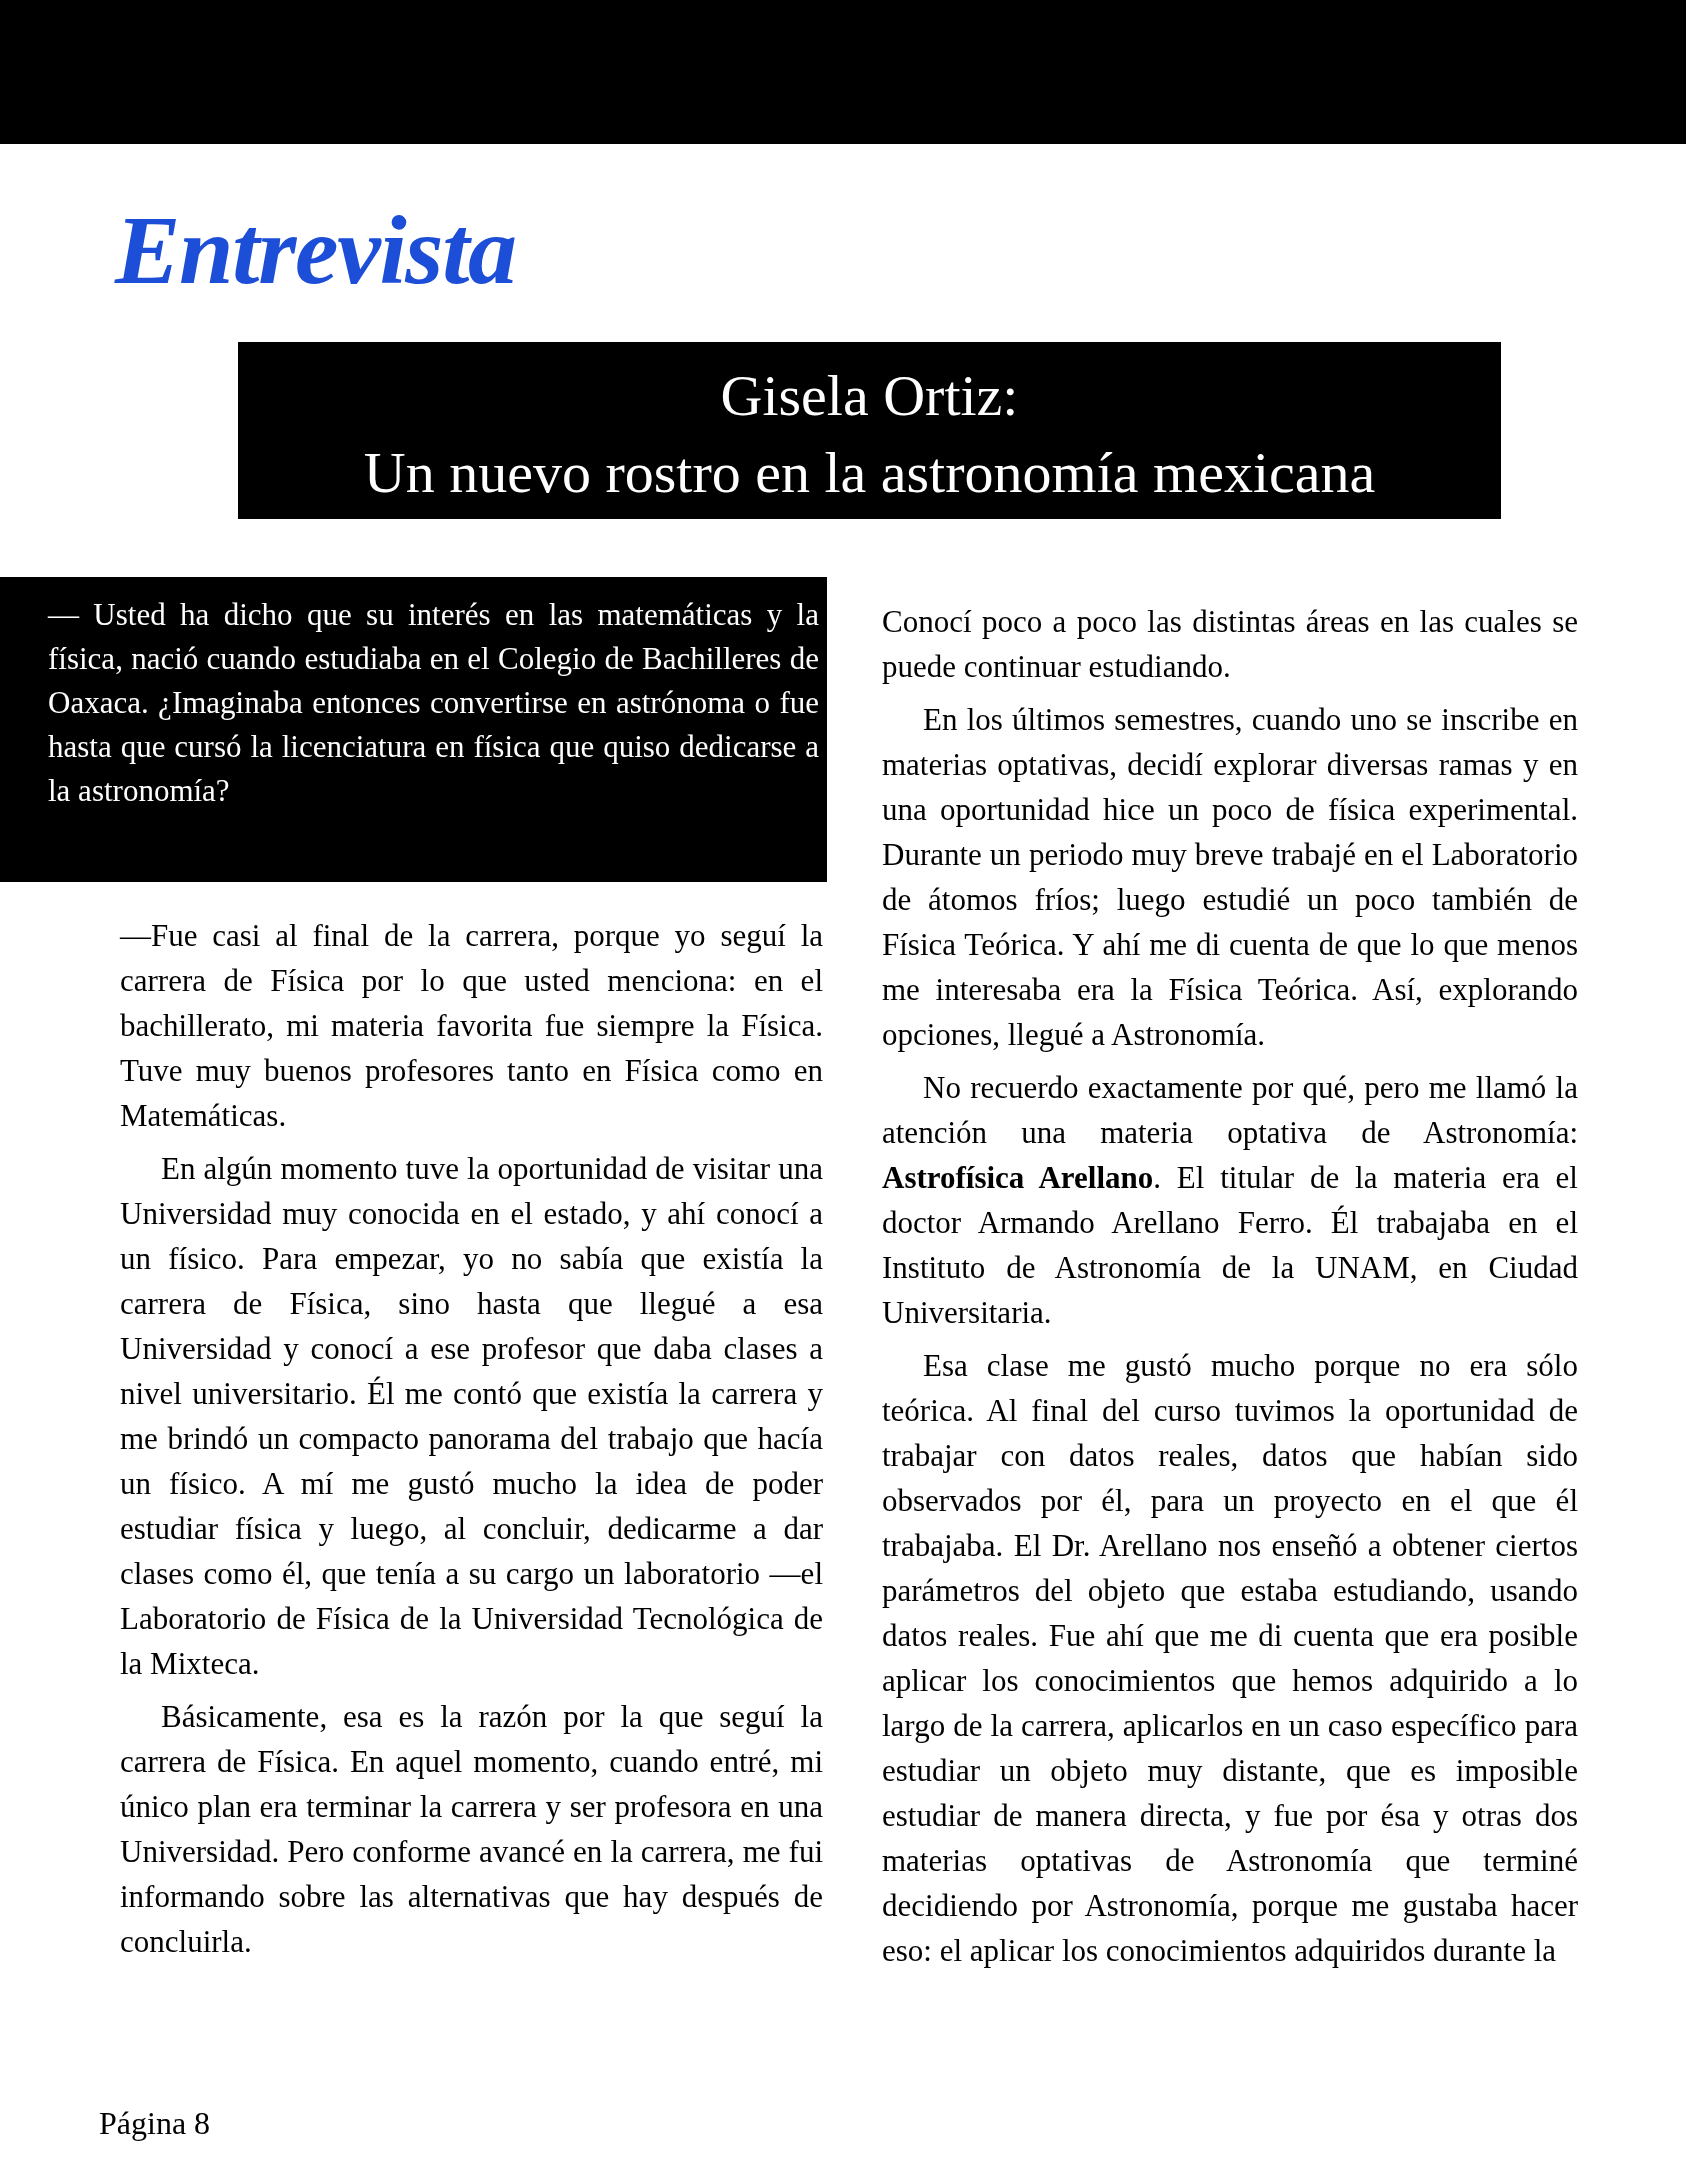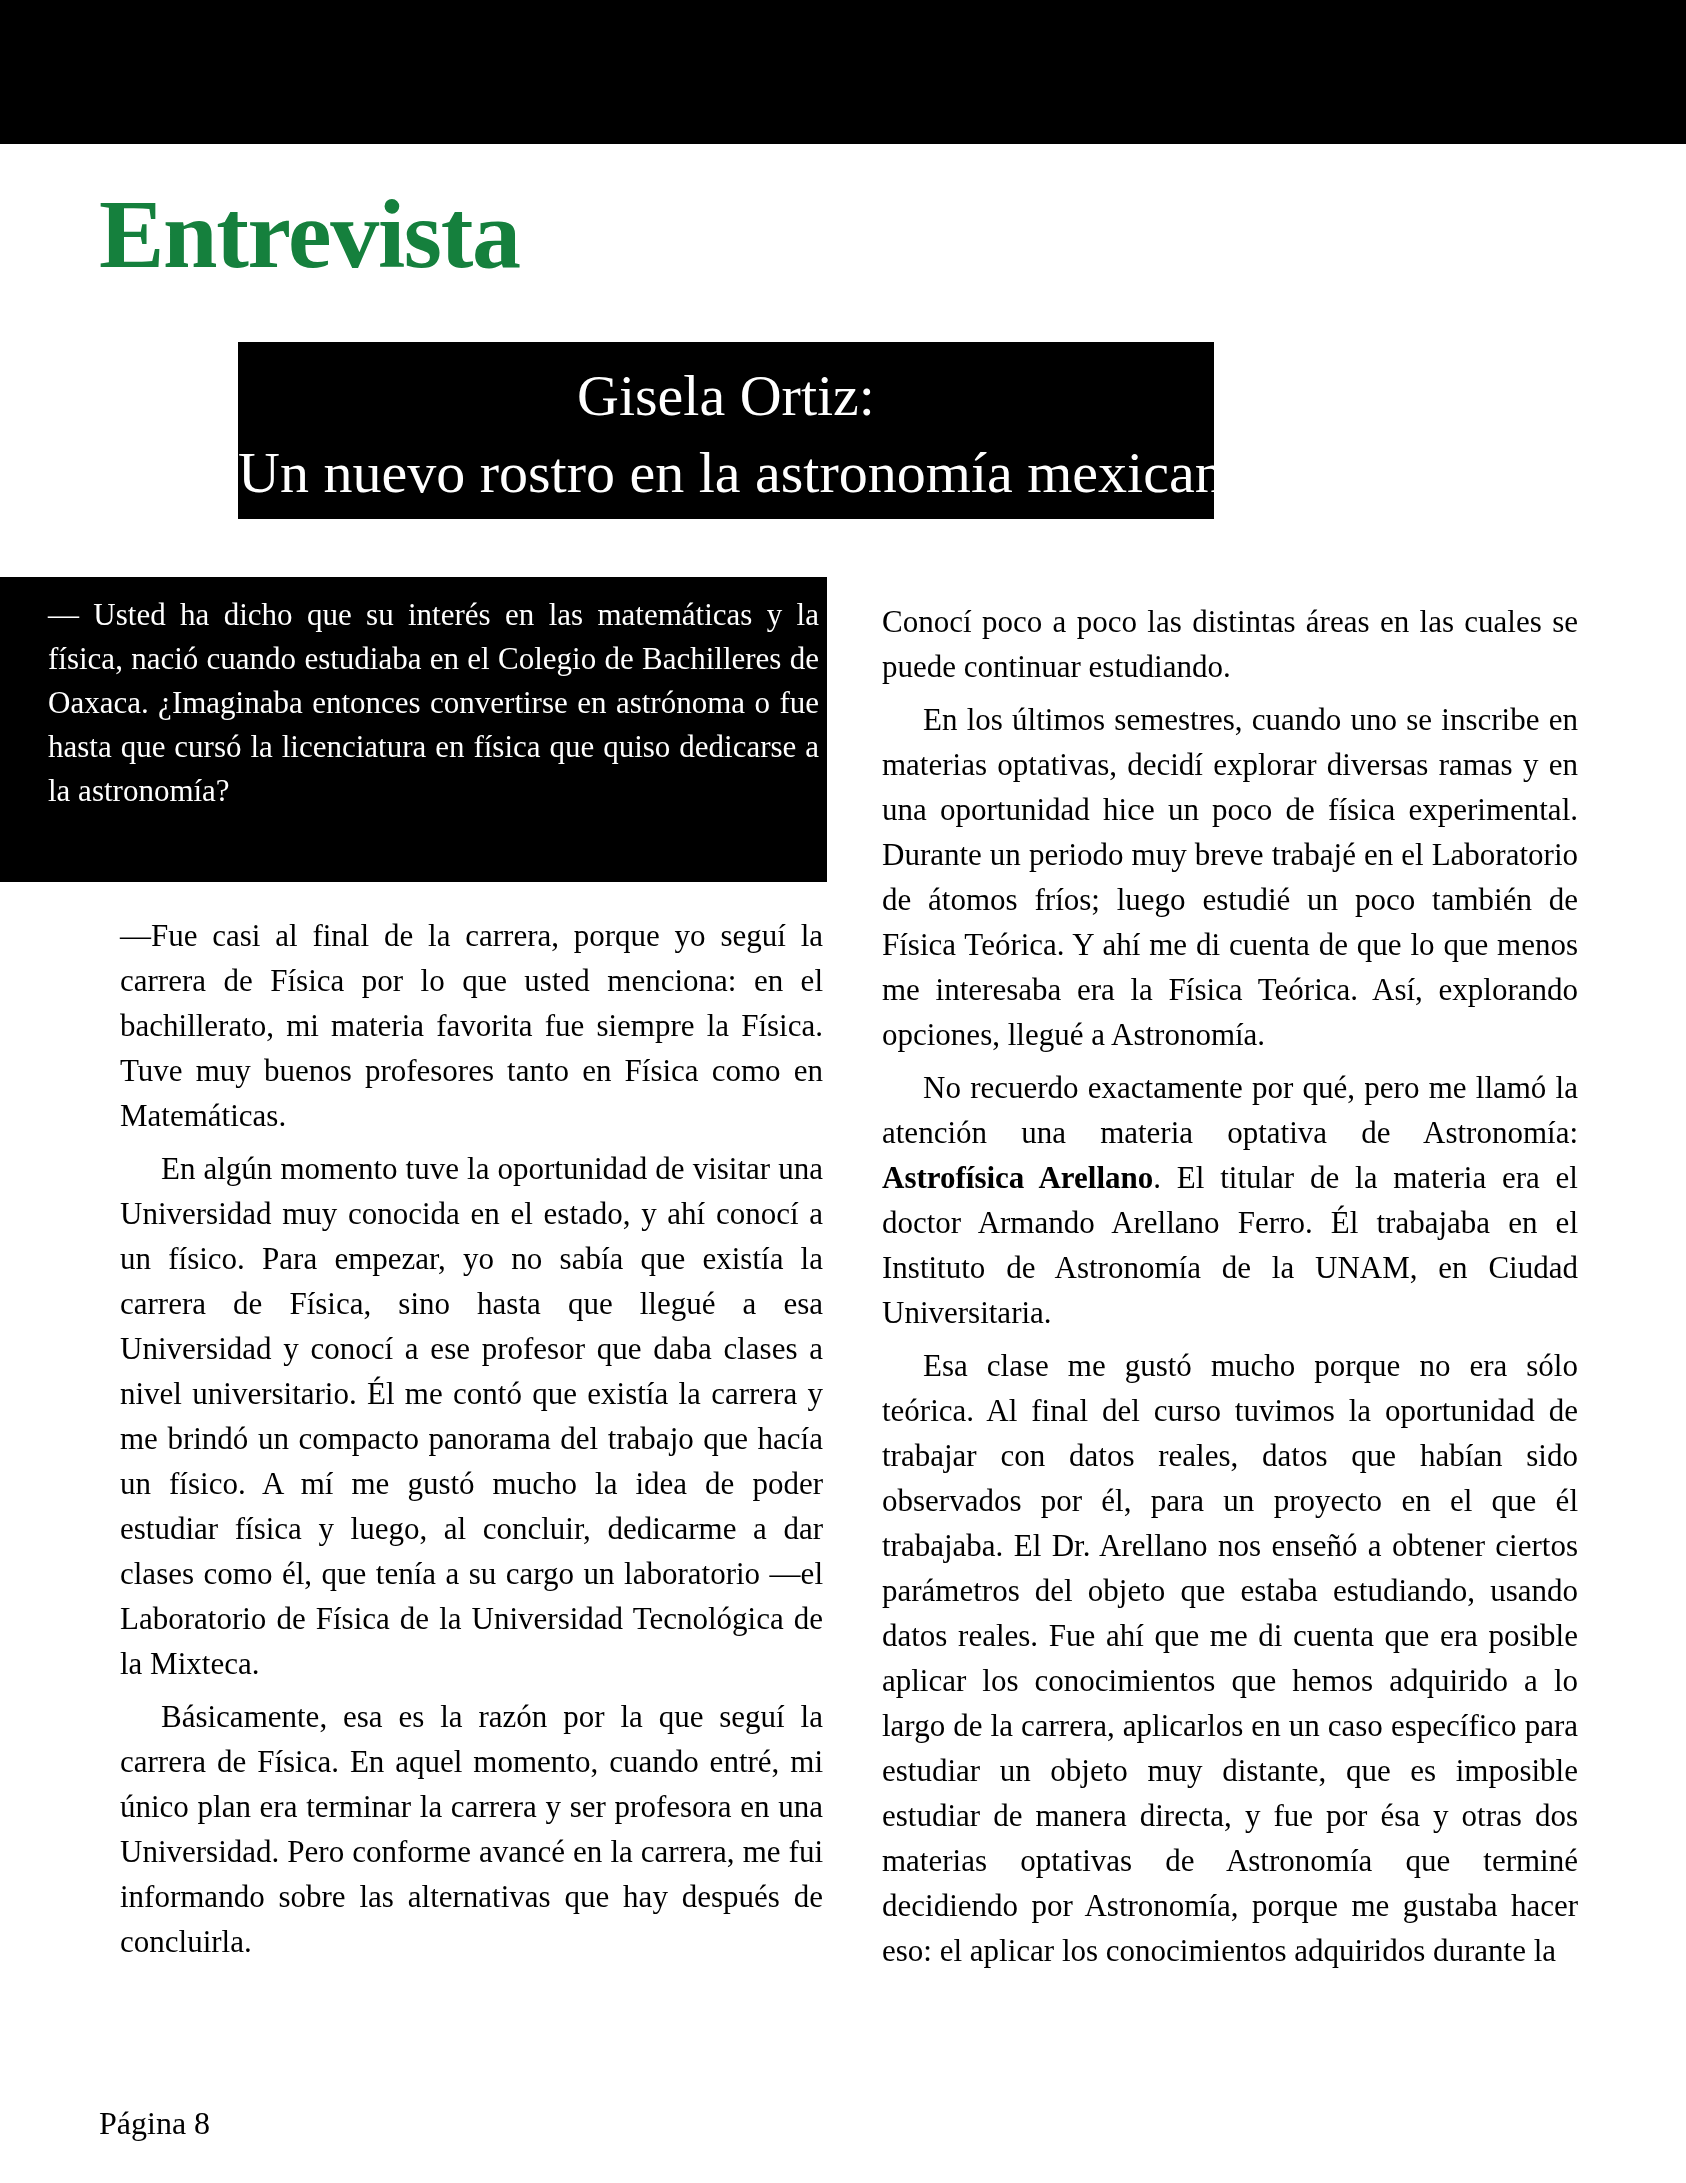--- a/index.html
+++ b/index.html
@@ -21,33 +21,34 @@
     left: 0;
     top: 0;
     width: 1687px;
     height: 144px;
     background: #000000;
   }
   .section-title {
     position: absolute;
     left: 99px;
     top: 185px;
-    margin: 0;
+    margin: 16px;
     font-size: 98px;
     line-height: 98px;
     font-weight: bold;
     letter-spacing: -1.3px;
-    color: #15803d;
+    color: #1d4ed8;
     white-space: nowrap;
+    font-style: italic;
   }
   .title-box {
     position: absolute;
     left: 238px;
     top: 342px;
-    width: 976px;
+    width: 1263px;
     height: 177px;
     box-sizing: border-box;
     background: #000000;
     color: #ffffff;
     text-align: center;
     padding-top: 14.6px;
   }
   .title-box .tline {
     font-size: 58px;
     line-height: 77px;

